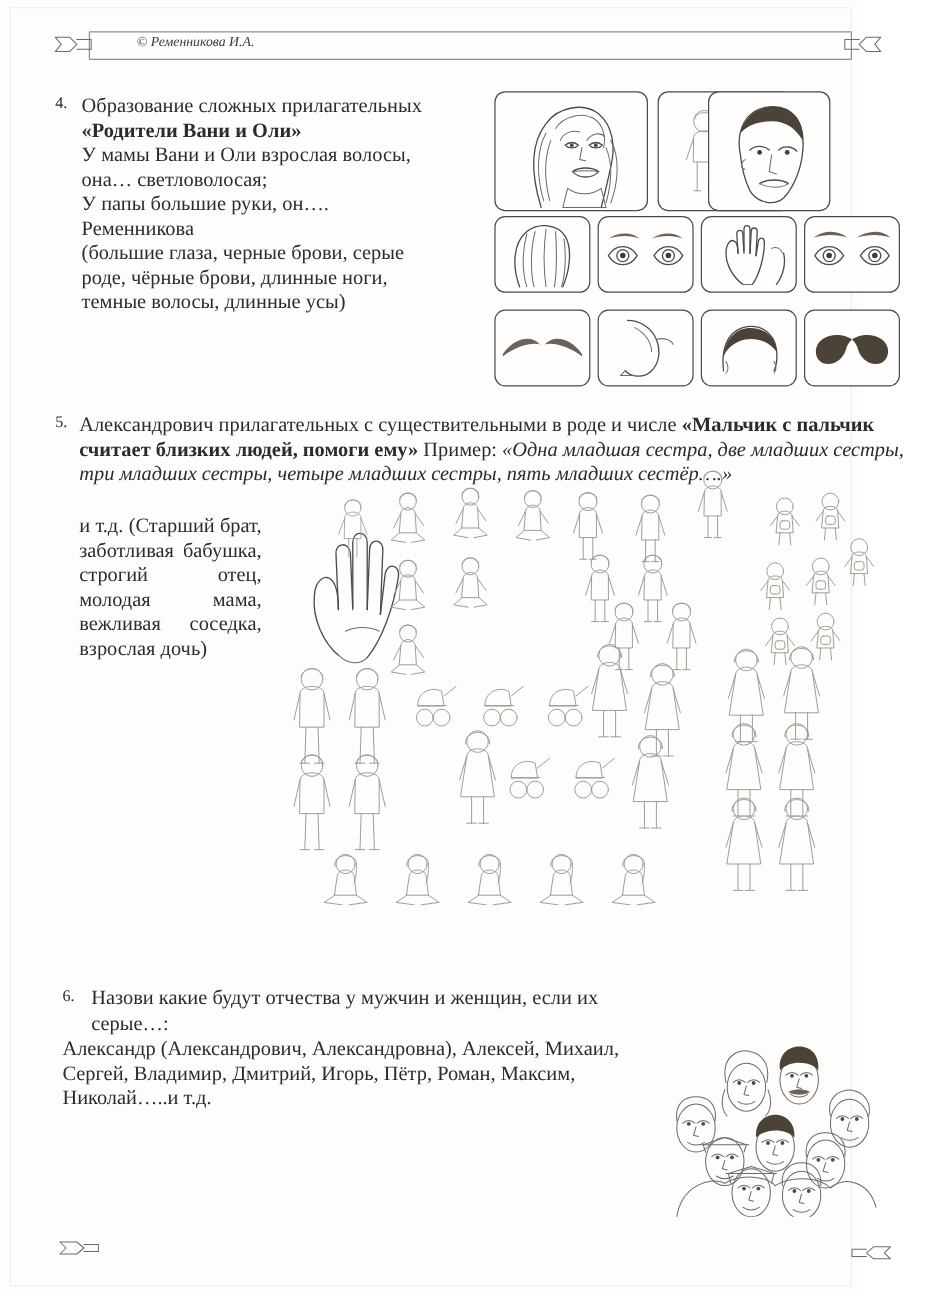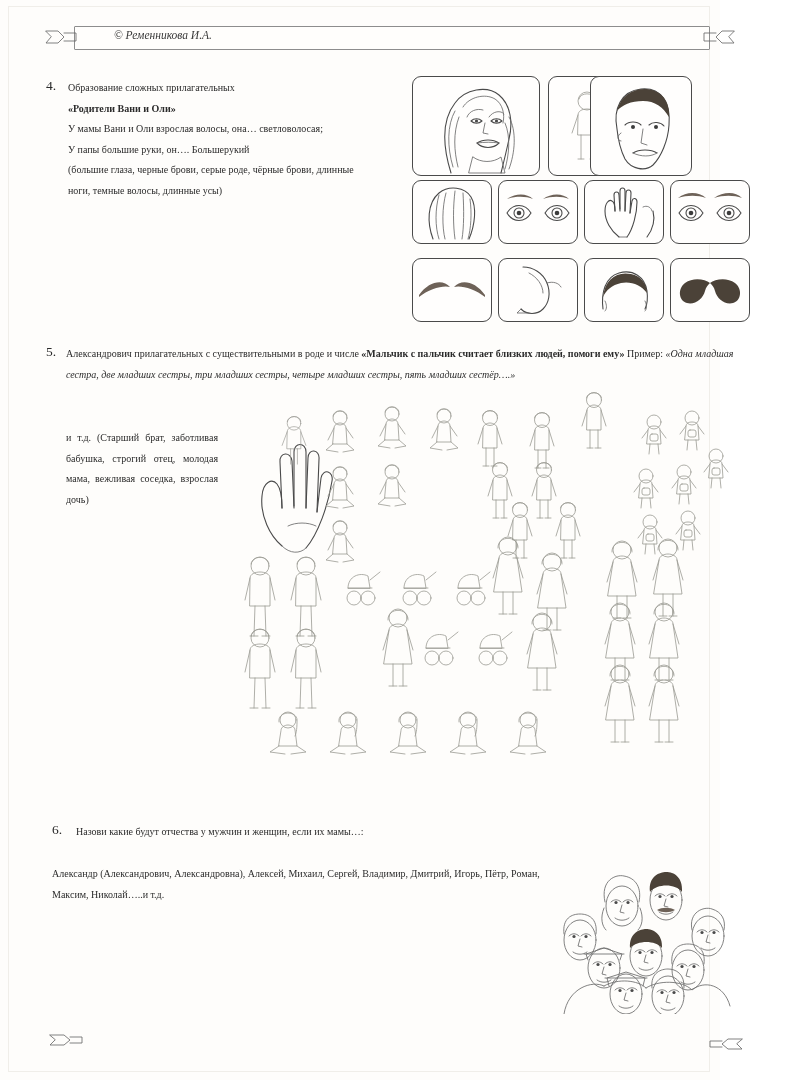--- a/index.html
+++ b/index.html
@@ -70,21 +70,21 @@
 
   
   .num {
     position: absolute;
     font-size: 13.5px;
     font-family: "Liberation Serif", serif;
     color: #2a2a2a;
   }
   .blk {
     position: absolute;
-    font-size: 10px;
+    font-size: 17px;
     line-height: 20.5px;
     font-family: "Liberation Serif", serif;
     color: #2b2b2b;
   }
   .it { font-style: italic; }
   .bi { font-weight: bold; }
 
   
   #task4-text { left: 68px; top: 78px; width: 300px; }
   #task4-num { left: 46px; top: 78px; }
@@ -167,21 +167,21 @@
       <path class="ink-thin" d="M14 6 L2 6 L2 14 L14 14"></path>
     </svg>
     <div class="header-copyright">© Ременникова И.А.</div>
   </div>
 
   <div class="num" id="task4-num">4.</div>
   <div class="blk" id="task4-text">
     <span>Образование сложных прилагательных</span><br>
     <span class="bi">«Родители Вани и Оли»</span><br>
     <span>У мамы  Вани и Оли взрослая волосы, она… светловолосая;</span><br>
-    <span>У папы большие руки, он…. Большерукий</span><br>
+    <span>У папы большие руки, он…. Ременникова</span><br>
     <span>(большие глаза, черные брови, серые роде, чёрные брови, длинные ноги, темные волосы, длинные усы)</span>
   </div>
 
   <div class="frame" id="f-hair-girl">
     <svg width="126" height="98" viewBox="0 0 126 98">
       <path class="ink" d="M38 96 C30 70 28 44 42 26 C52 12 74 8 86 18 C98 28 100 46 96 62 C93 76 90 88 88 96"></path>
       <path class="ink-thin" d="M50 30 C56 20 72 16 82 22 C90 27 92 38 90 46"></path>
       <path class="ink-thin" d="M54 40 C56 34 64 31 70 33"></path>
       <path class="ink-thin" d="M76 40 C80 34 88 33 91 37"></path>
       <path class="ink" d="M58 44 C61 41 66 41 69 44 C66 47 61 47 58 44 Z"></path>
@@ -529,21 +529,21 @@
       <g transform="translate(246,356)">
           <use href="#sitGirl"></use>
         </g>
       <g transform="translate(306,356)">
           <use href="#sitGirl"></use>
         </g>
     </svg>
   </div>
 
   <div class="num" id="task6-num">6.</div>
-  <div class="blk" id="task6-text">Назови какие будут отчества у мужчин и женщин, если их мамы…:</div>
+  <div class="blk" id="task6-text">Назови какие будут отчества у мужчин и женщин, если их серые…:</div>
   <div class="blk" id="task6-text2">Александр (Александрович, Александровна), Алексей, Михаил, Сергей, Владимир, Дмитрий, Игорь, Пётр, Роман, Максим, Николай…..и т.д.</div>
 
   <div id="faces-group">
     <svg width="200" height="186" viewBox="0 0 200 186">
       <defs>
         <g id="face">
           <ellipse class="ink-thin" cx="0" cy="0" rx="16" ry="20"></ellipse>
           <path class="ink-thin" d="M-11 -4 C-8 -7 -4 -7 -1 -4"></path>
           <path class="ink-thin" d="M1 -4 C4 -7 8 -7 11 -4"></path>
           <circle cx="-6" cy="-3.5" r="1.6" fill="#4a4a4a"></circle>

